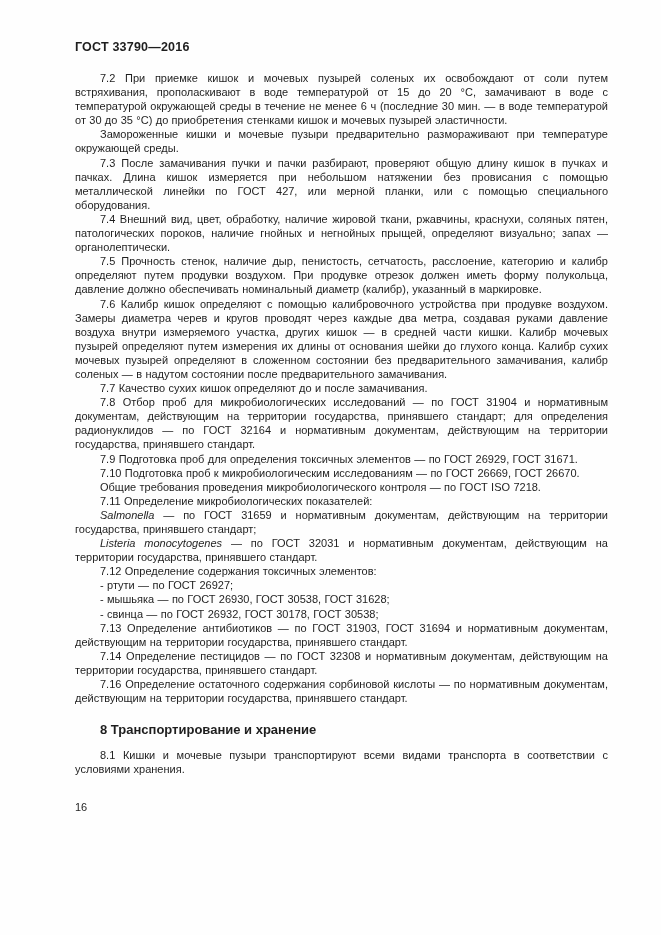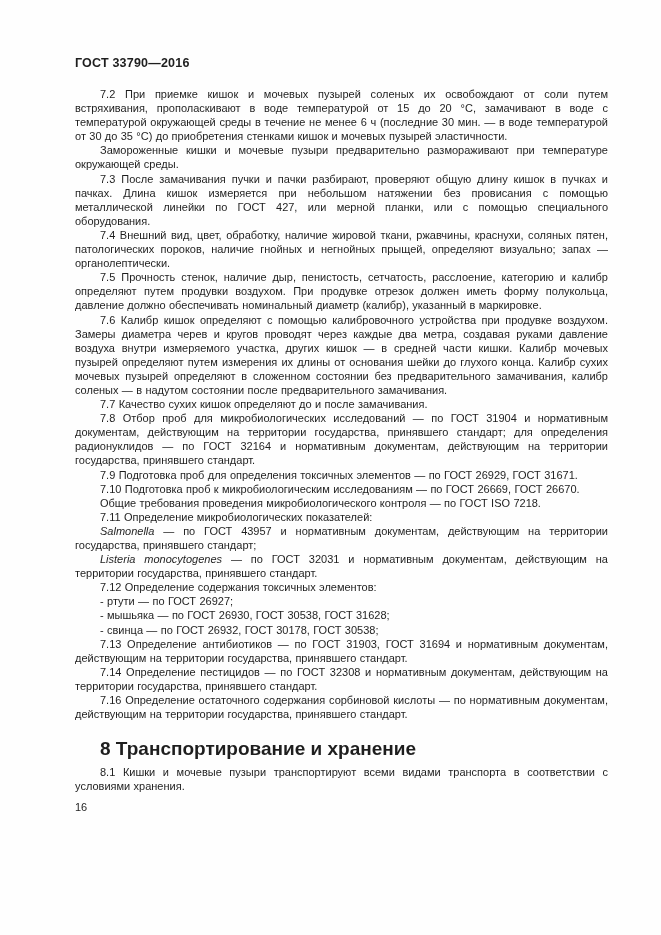--- a/index.html
+++ b/index.html
@@ -9,42 +9,42 @@
     height: 935px;
     background: #fefefe;
     font-family: "Liberation Sans", sans-serif;
     color: #1e1e1e;
     overflow: hidden;
     box-sizing: border-box;
   }
   .content {
     position: absolute;
     left: 75px;
-    top: 56px;
+    top: 40px;
     width: 533px;
   }
   .doc-header {
     font-size: 12.5px;
     font-weight: bold;
     letter-spacing: 0.2px;
     margin: 0 0 17px 0;
   }
   p.body, p.list {
     font-size: 11px;
     line-height: 14.1px;
     margin: 0;
     text-align: justify;
     text-indent: 25px;
     word-spacing: 0.3px;
   }
   p.list { text-align: left; }
   h2.heading {
-    font-size: 19px;
+    font-size: 13px;
     font-weight: bold;
-    margin: 17px 0 5px 0;
+    margin: 17px 0 11px 0;
     padding-left: 25px;
   }
   .italic { font-style: italic; margin-top: 10px; }
   .page-number {
     position: absolute;
     left: 75px;
     top: 801px;
     font-size: 11px;
   }
 </style>
@@ -60,21 +60,21 @@
         <p class="body"><span>7.3 После замачивания пучки и пачки разбирают, проверяют общую длину кишок в пучках и пачках. Длина кишок измеряется при небольшом натяжении без провисания с помощью металлической линейки по ГОСТ 427, или мерной планки, или с помощью специального оборудования.</span></p>
         <p class="body"><span>7.4 Внешний вид, цвет, обработку, наличие жировой ткани, ржавчины, краснухи, соляных пятен, патологических пороков, наличие гнойных и негнойных прыщей, определяют визуально; запах — органолептически.</span></p>
         <p class="body"><span>7.5 Прочность стенок, наличие дыр, пенистость, сетчатость, расслоение, категорию и калибр определяют путем продувки воздухом. При продувке отрезок должен иметь форму полукольца, давление должно обеспечивать номинальный диаметр (калибр), указанный в маркировке.</span></p>
         <p class="body"><span>7.6 Калибр кишок определяют с помощью калибровочного устройства при продувке воздухом. Замеры диаметра черев и кругов проводят через каждые два метра, создавая руками давление воздуха внутри измеряемого участка, других кишок — в средней части кишки. Калибр мочевых пузырей определяют путем измерения их длины от основания шейки до глухого конца. Калибр сухих мочевых пузырей определяют в сложенном состоянии без предварительного замачивания, калибр соленых — в надутом состоянии после предварительного замачивания.</span></p>
         <p class="body"><span>7.7 Качество сухих кишок определяют до и после замачивания.</span></p>
         <p class="body"><span>7.8 Отбор проб для микробиологических исследований — по ГОСТ 31904 и нормативным документам, действующим на территории государства, принявшего стандарт; для определения радионуклидов — по ГОСТ 32164 и нормативным документам, действующим на территории государства, принявшего стандарт.</span></p>
         <p class="body"><span>7.9 Подготовка проб для определения токсичных элементов — по ГОСТ 26929, ГОСТ 31671.</span></p>
         <p class="body"><span>7.10 Подготовка проб к микробиологическим исследованиям — по ГОСТ 26669, ГОСТ 26670.</span></p>
         <p class="body"><span>Общие требования проведения микробиологического контроля — по ГОСТ ISO 7218.</span></p>
         <p class="body"><span>7.11 Определение микробиологических показателей:</span></p>
-        <p class="body"><span class="italic">Salmonella</span><span> — по ГОСТ 43957 и нормативным документам, действующим на территории государства, принявшего стандарт;</span></p>
+        <p class="body"><span class="italic">Salmonella</span><span> — по ГОСТ 31659 и нормативным документам, действующим на территории государства, принявшего стандарт;</span></p>
         <p class="body"><span class="italic">Listeria monocytogenes</span><span> — по ГОСТ 32031 и нормативным документам, действующим на территории государства, принявшего стандарт.</span></p>
         <p class="body"><span>7.12 Определение содержания токсичных элементов:</span></p>
         <p class="list"><span>- ртути — по ГОСТ 26927;</span></p>
         <p class="list"><span>- мышьяка — по ГОСТ 26930, ГОСТ 30538, ГОСТ 31628;</span></p>
         <p class="list"><span>- свинца — по ГОСТ 26932, ГОСТ 30178, ГОСТ 30538;</span></p>
         <p class="body"><span>7.13 Определение антибиотиков — по ГОСТ 31903, ГОСТ 31694 и нормативным документам, действующим на территории государства, принявшего стандарт.</span></p>
         <p class="body"><span>7.14 Определение пестицидов — по ГОСТ 32308 и нормативным документам, действующим на территории государства, принявшего стандарт.</span></p>
         <p class="body"><span>7.16 Определение остаточного содержания сорбиновой кислоты — по нормативным документам, действующим на территории государства, принявшего стандарт.</span></p>
         <h2 class="heading"><span>8 Транспортирование и хранение</span></h2>
         <p class="body"><span>8.1 Кишки и мочевые пузыри транспортируют всеми видами транспорта в соответствии с условиями хранения.</span></p>

